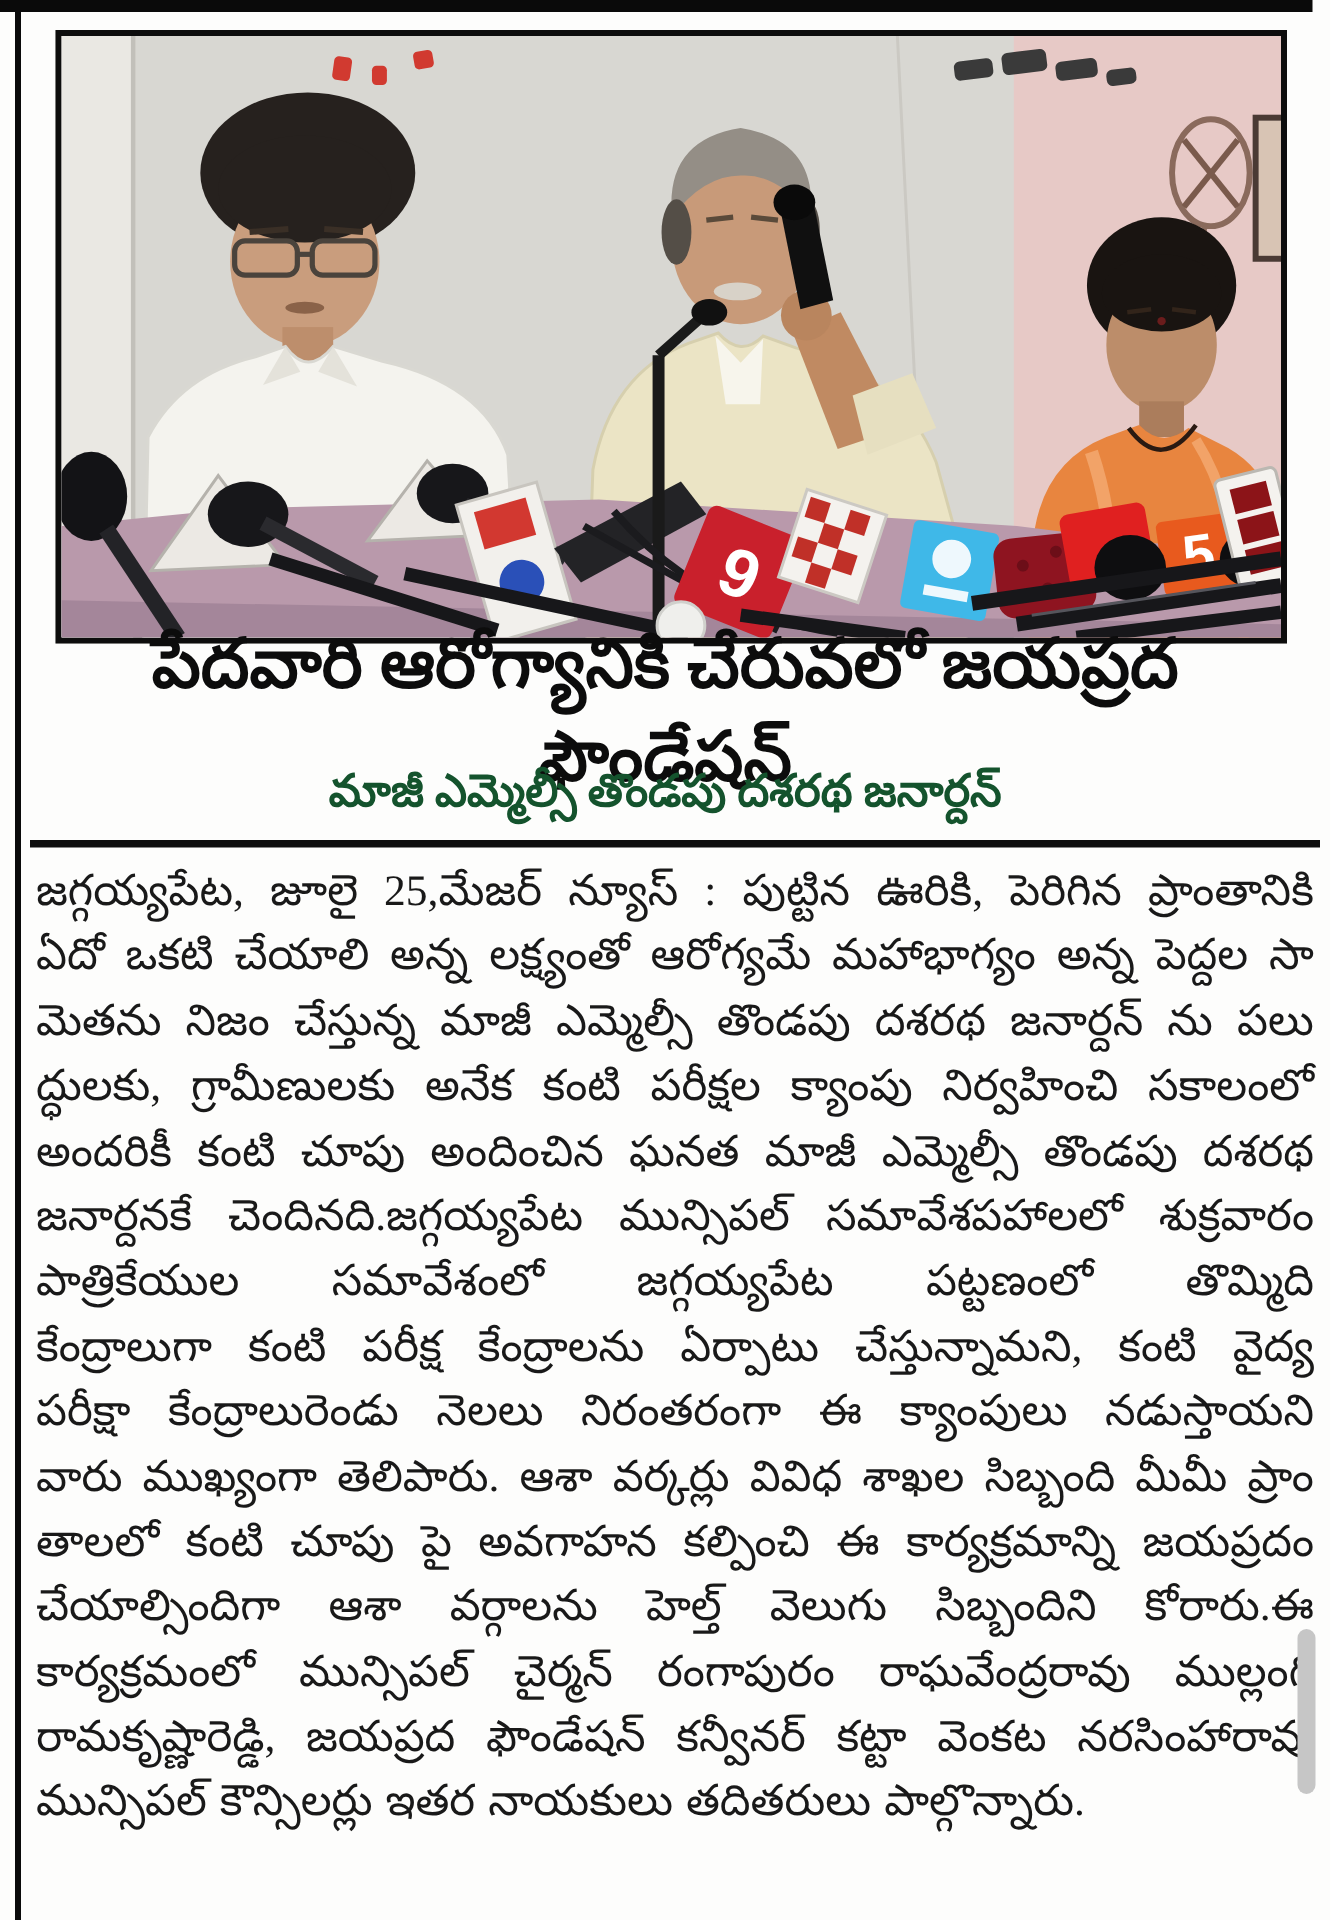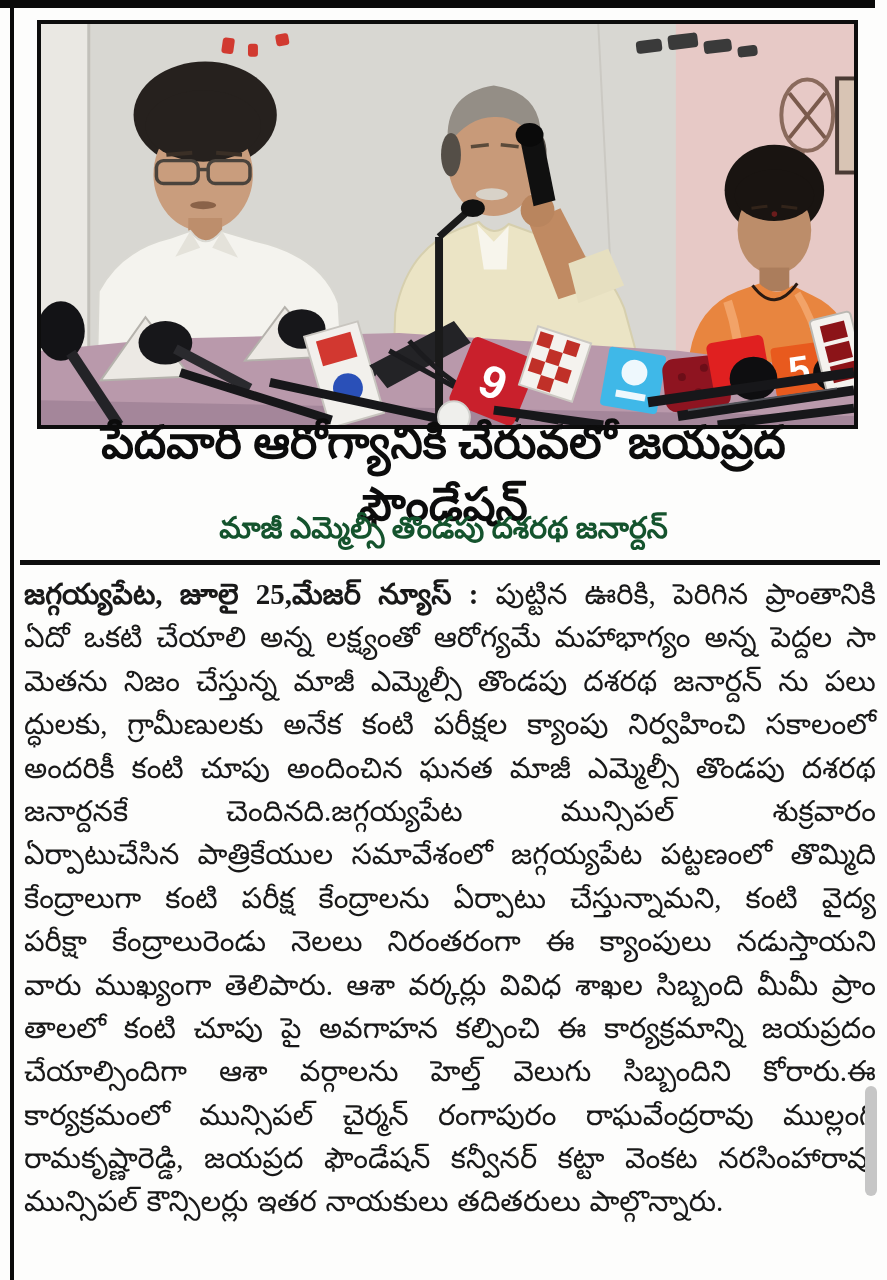--- a/index.html
+++ b/index.html
@@ -11,21 +11,21 @@
                border:4px solid #0d0d0d;box-sizing:border-box;background:#d8d7d2;}
   .photo-frame svg{display:block;width:100%;height:100%;}
   .headline{position:absolute;left:22px;top:412px;width:843px;margin:0;text-align:center;
             font-size:46px;line-height:62px;font-weight:bold;color:#0c0c0c;letter-spacing:0;}
   .subheadline{position:absolute;left:22px;top:505px;width:843px;margin:0;text-align:center;
                font-size:30px;line-height:46px;font-weight:bold;color:#14532d;}
   .divider{position:absolute;left:20px;top:560px;width:860px;height:5px;background:#0e0e0e;}
   .body{position:absolute;left:24px;top:573px;width:852px;font-size:29px;color:#191919;}
   .jline{display:flex;justify-content:space-between;align-items:flex-end;
          height:43.4px;line-height:43.4px;white-space:nowrap;}
-  .jline b{font-weight:bold;}
+  .jline b{font-weight:normal;}
   .jline.last{justify-content:flex-start;gap:0.30em;}
   .scroll-thumb{position:absolute;left:865px;top:1086px;width:12px;height:110px;
                 background:#c6c6c6;border-radius:7px;}
 </style>
 </head>
 <body>
 
 <div class="page">
 
   <div class="top-rule"></div>
@@ -257,24 +257,24 @@
         <span>ఘనత</span>
         <span>మాజీ</span>
         <span>ఎమ్మెల్సీ</span>
         <span>తొండపు</span>
         <span>దశరథ</span>
       </div>
       <div class="jline">
         <span>జనార్దనకే</span>
         <span>చెందినది.జగ్గయ్యపేట</span>
         <span>మున్సిపల్</span>
+        <span>సమావేశపహాలలో</span>
         <span>శుక్రవారం</span>
       </div>
       <div class="jline">
-        <span>ఏర్పాటుచేసిన</span>
         <span>పాత్రికేయుల</span>
         <span>సమావేశంలో</span>
         <span>జగ్గయ్యపేట</span>
         <span>పట్టణంలో</span>
         <span>తొమ్మిది</span>
       </div>
       <div class="jline">
         <span>కేంద్రాలుగా</span>
         <span>కంటి</span>
         <span>పరీక్ష</span>

